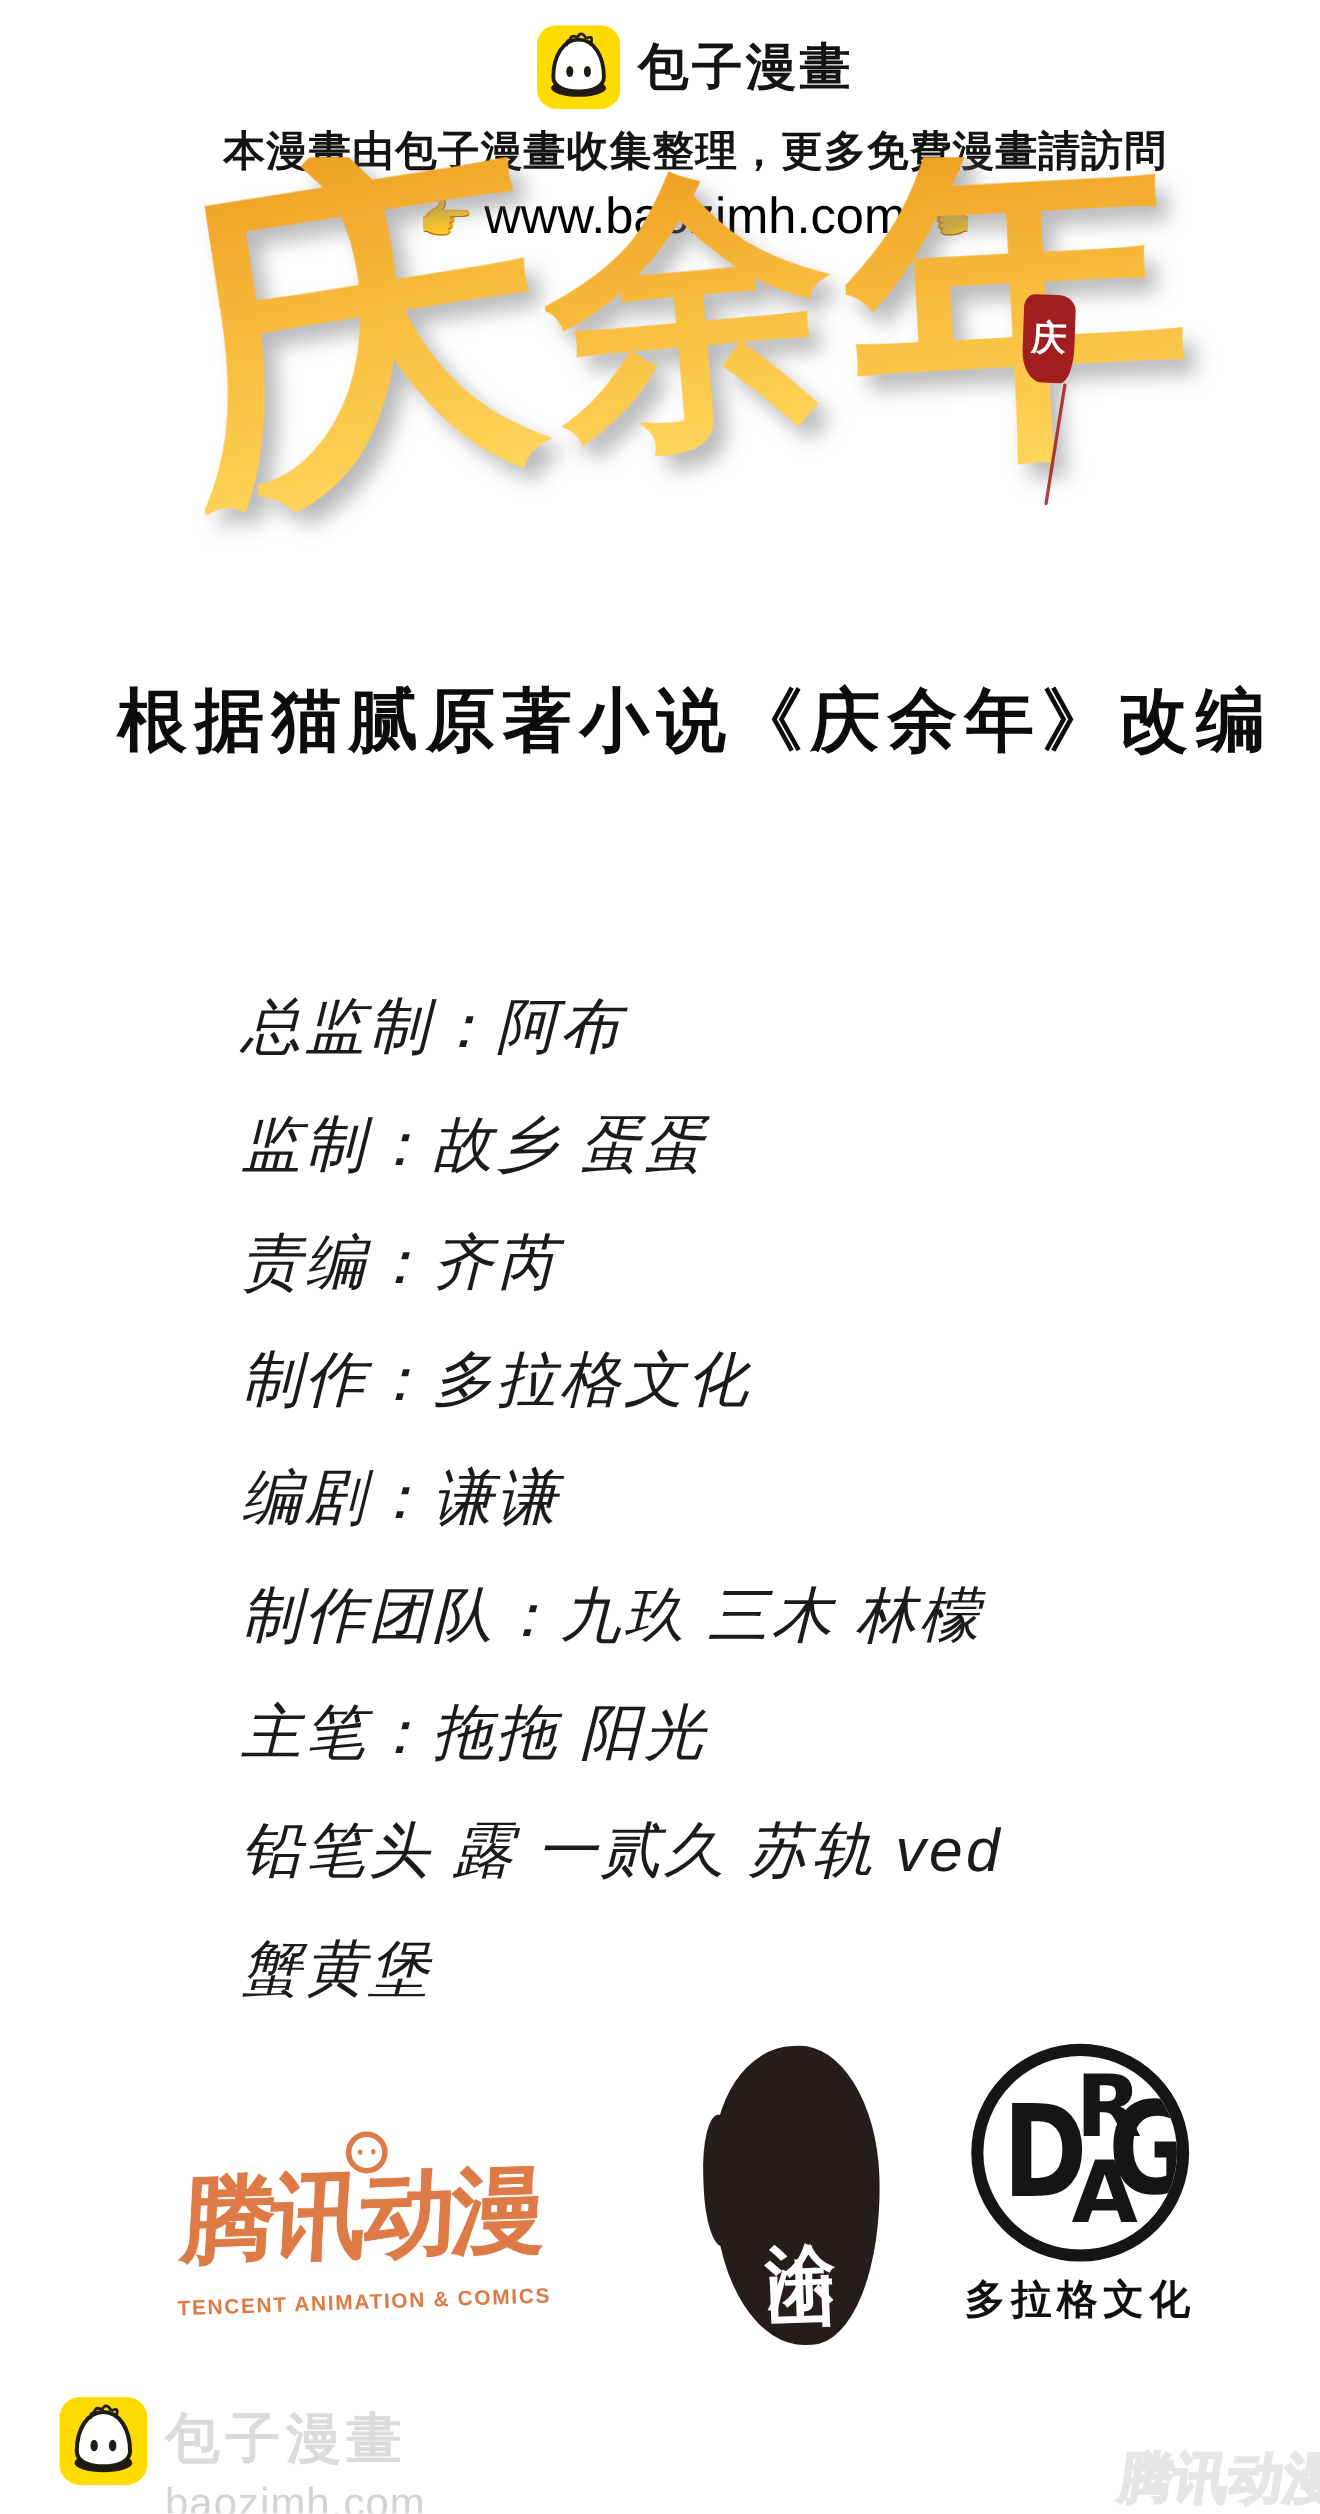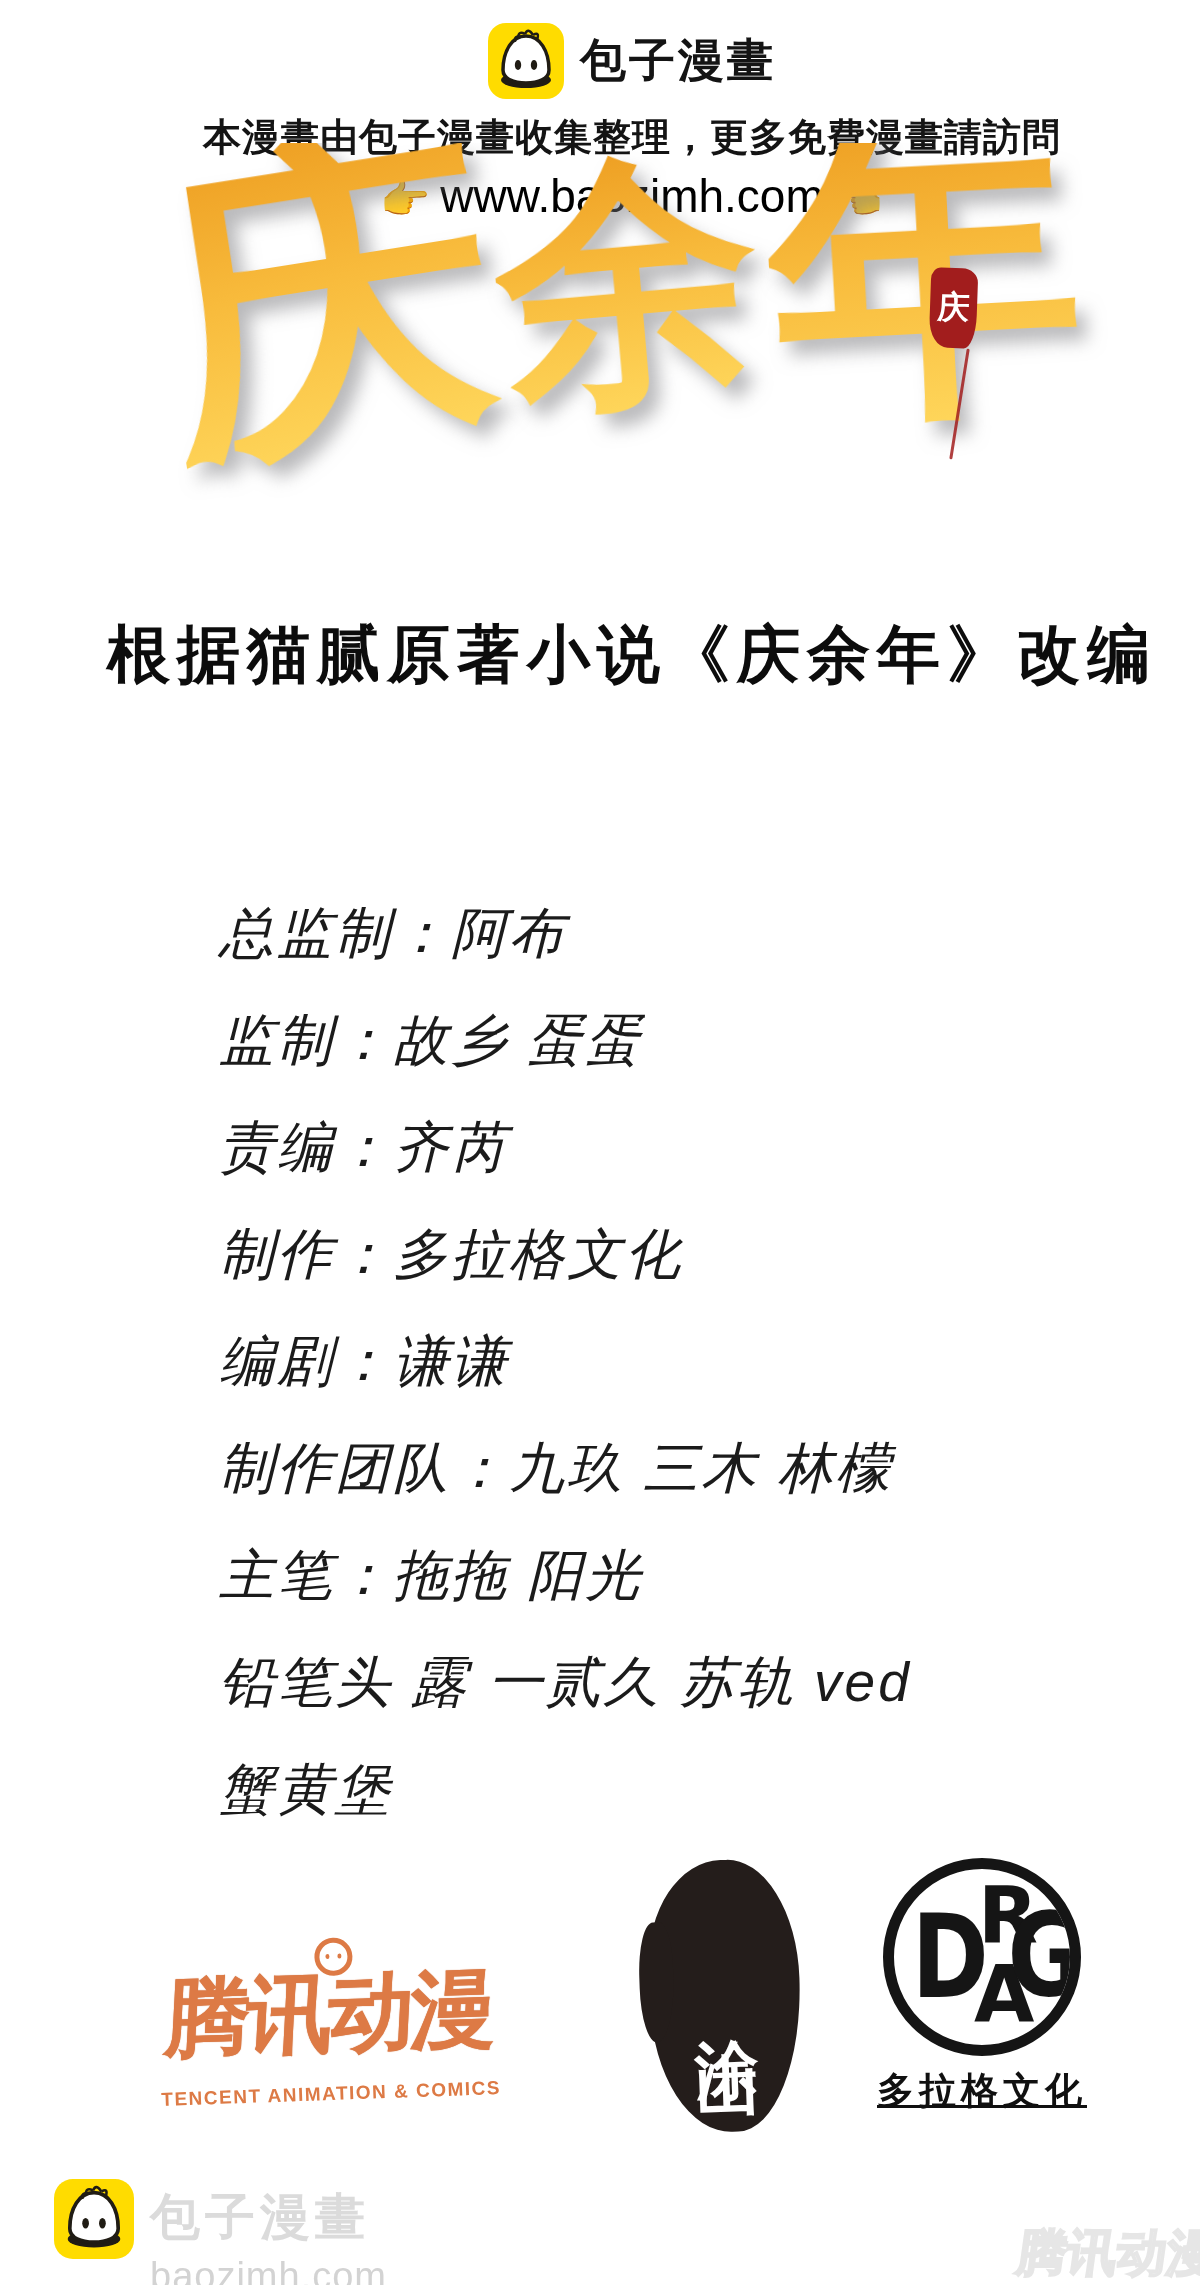--- a/index.html
+++ b/index.html
@@ -95,21 +95,21 @@
   .drg{position:absolute;left:845px;top:1858px;width:210px;text-align:center;}
   .drg-circle{
     position:relative;width:198px;height:198px;border:11px solid #151515;border-radius:50%;
     margin:0 auto;box-sizing:border-box;overflow:hidden;background:#fff;
   }
   .drg-letter{position:absolute;font-weight:800;color:#151515;font-family:"DejaVu Sans",sans-serif;line-height:1;}
   .dl-d{left:8px;top:30px;font-size:116px;transform:scaleX(.8);}
   .dl-r{left:84px;top:8px;font-size:78px;}
   .dl-a{left:80px;top:86px;font-size:78px;}
   .dl-g{left:104px;top:28px;font-size:116px;transform:scaleX(.8);}
-  .drg-caption{margin-top:10px;font-size:37px;font-weight:800;color:#101010;letter-spacing:5px;white-space:nowrap;text-decoration:underline;}
+  .drg-caption{margin-top:10px;font-size:37px;font-weight:800;color:#101010;letter-spacing:5px;white-space:nowrap;}
 
   
   .footer{position:absolute;left:22px;top:2176px;display:flex;gap:16px;align-items:flex-start;}
   .footer-text{display:flex;flex-direction:column;padding-top:8px;}
   .footer-brand{font-size:50px;font-weight:700;color:#DBDBDB;letter-spacing:5px;}
   .footer-site{font-size:38px;font-weight:400;color:#D3D3D3;margin-top:4px;letter-spacing:1px;}
 
   .watermark{
     position:absolute;left:985px;top:2220px;font-size:50px;font-weight:900;white-space:nowrap;
     transform:skewX(-8deg);color:#F4F4F4;-webkit-text-stroke:2px #E6E6E6;letter-spacing:0;

